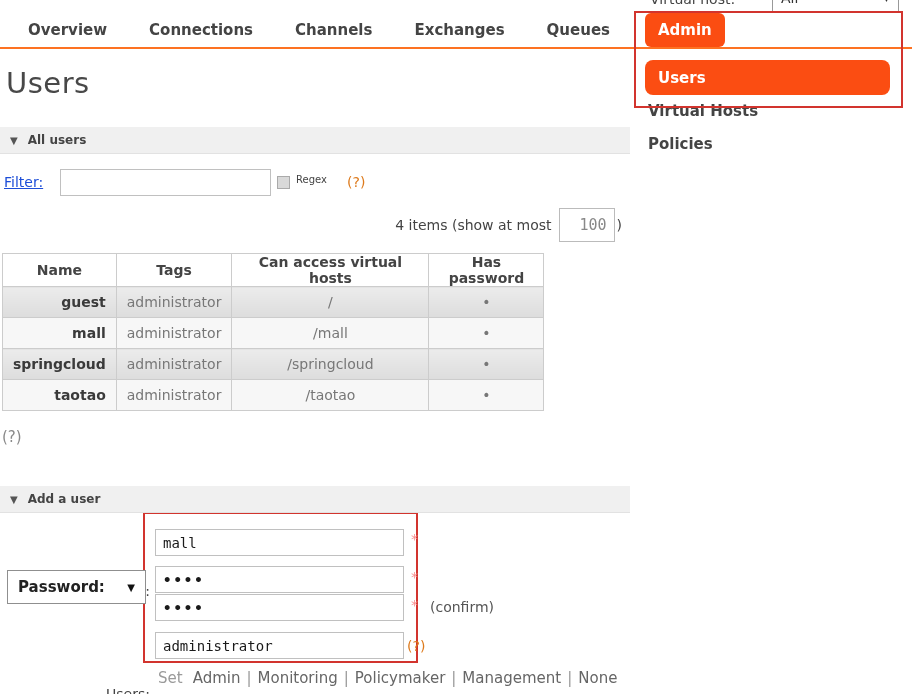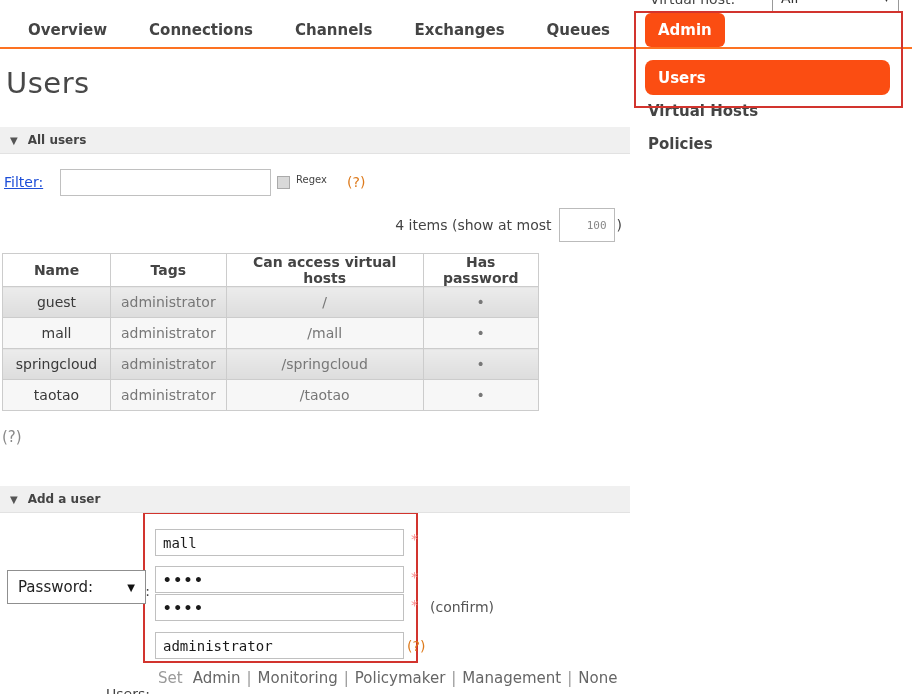--- a/index.html
+++ b/index.html
@@ -49,45 +49,45 @@
                   font-size:13px; padding:0 6px; color:#222; background:#fff; }
   .regex-box { position:absolute; left:277px; top:176px; width:13px; height:13px;
                background:#d9d9d9; border:1px solid #aaa; }
   .regex-label { position:absolute; left:296px; top:174px; font-size:10px; color:#444; }
   .help-link { color:#dd7a1c; font-size:14px; cursor:pointer; }
   .regex-help { position:absolute; left:347px; top:174px; }
 
   .items-row { position:absolute; left:0; top:208px; width:622px; display:flex; justify-content:flex-end;
                align-items:center; font-size:14px; color:#444; }
   .items-input { width:56px; height:29px; border:1px solid #bbb; margin:0 2px 0 7px;
-                 font-family:"DejaVu Sans Mono","Liberation Mono",monospace; font-size:11px;
+                 font-family:"DejaVu Sans Mono","Liberation Mono",monospace; font-size:15px;
                  color:#888; text-align:right; padding:16px 7px; background:#fff; }
 
   table.users { position:absolute; left:2px; top:253px; border-collapse:collapse; }
   table.users th, table.users td { border:1px solid #ccc; font-size:14px; height:31px; }
   table.users th { font-weight:bold; color:#444; background:#fff; text-align:center; padding:0 10px; }
   table.users td { color:#777; text-align:center; padding:0 10px; }
-  table.users td.name { font-weight:normal; color:#3a3a3a; text-align:center; width:108px; }
+  table.users td.name { font-weight:bold; color:#3a3a3a; text-align:right; width:108px; }
   table.users tr.odd td { background:linear-gradient(#ececec,#dddddd); }
   table.users tr.even td { background:#f7f7f7; }
   td.dot { font-size:15px; color:#333; }
   .col-tags { width:110px; } .col-vh { width:197px; } .col-pw { width:115px; }
 
   .table-help { position:absolute; left:2px; top:428px; font-size:15px; color:#8a8a8a; cursor:pointer; }
 
   
   .form-label { position:absolute; width:150px; text-align:right; font-size:14px; color:#444;margin-top:48px; }
   .txt-input { position:absolute; left:155px; width:249px; height:27px; border:1px solid #c0c0c0;
                font-family:"DejaVu Sans Mono","Liberation Mono",monospace; font-size:14px;
                color:#1a1a1a; padding:0 7px; background:#fff; }
   .pw-val { font-weight:bold; letter-spacing:2px; }
   .req { position:absolute; left:411px; color:#f89090; font-size:14px; }
   .confirm-note { position:absolute; left:430px; top:599px; font-size:14px; color:#555; }
   .pw-select { position:absolute; left:7px; top:570px; width:139px; height:34px; border:1px solid #8f8f8f;
-               background:#fff; display:flex; align-items:center; padding:0 10px; cursor:pointer; }
+               background:#fff; display:flex; align-items:center; padding:0 10px; cursor:pointer;font-weight:bold; }
   .pw-select .lbl { font-size:15px; color:#222; }
   .pw-select .arrow { margin-left:auto; font-size:10px; color:#111; }
   .tags-help { position:absolute; left:407px; top:638px; }
   .set-row { position:absolute; left:158px; top:669px; font-size:15px; display:flex; gap:6px; white-space:nowrap; }
   .set-word { color:#9a9a9a; margin-right:4px; }
   .set-link { color:#666; cursor:pointer; }
   .set-sep { color:#999; }
 </style>
 </head>
 <body>

